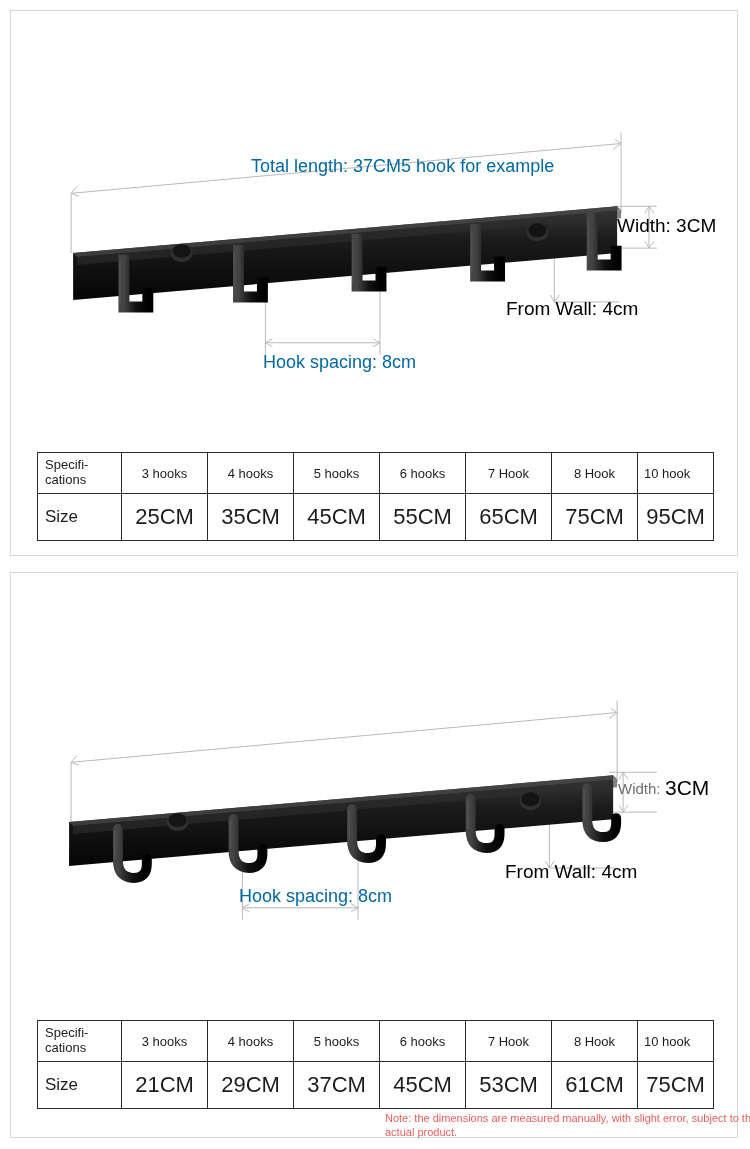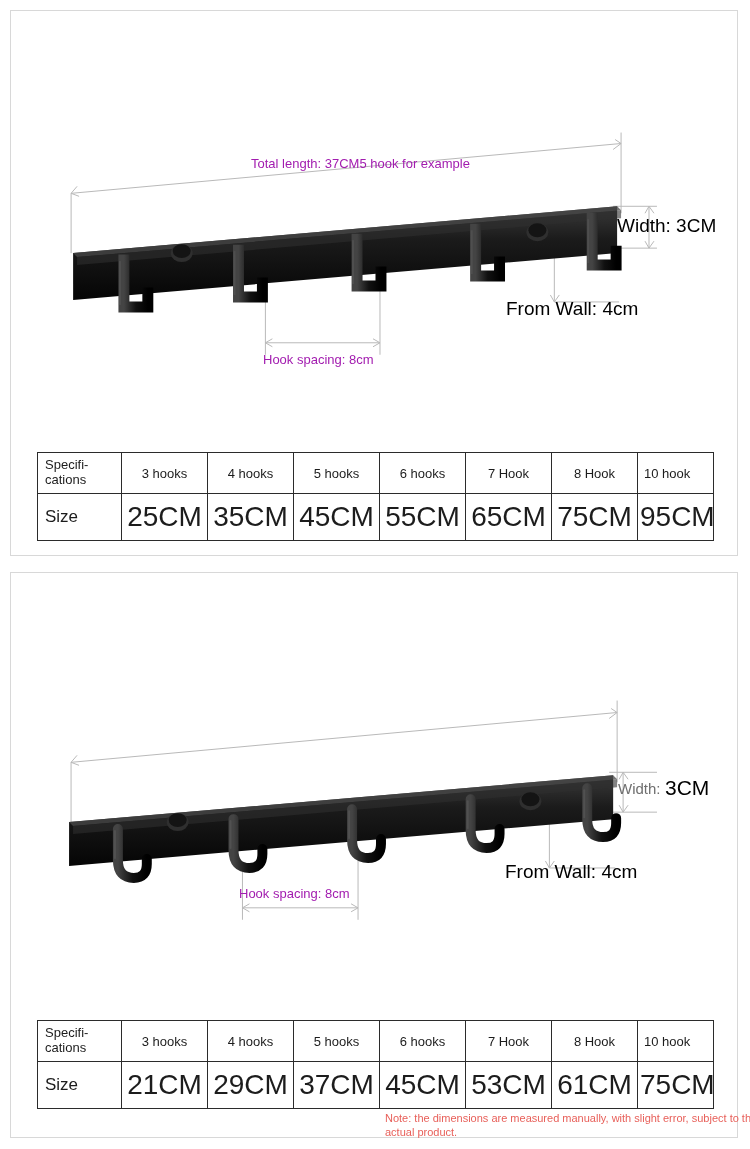--- a/index.html
+++ b/index.html
@@ -29,22 +29,22 @@
     position: absolute;
     left: 0;
     top: 0;
     width: 100%;
     height: 100%;
   }
 
   
   .dim-label {
     position: absolute;
-    color: #a21caf;
-    font-size: 13px;
+    color: #0369a1;
+    font-size: 18px;
     white-space: nowrap;
   }
   .dim-label.big {
     font-size: 19px;
     color: #000000;
   }
   .dim-label.mid {
     font-size: 15px;
     color: #6f6f6f;
   }
@@ -80,21 +80,21 @@
   table.specs td.hdr-label {
     font-size: 13px;
     text-align: left;
     padding-left: 7px;
     line-height: 1.15;
   }
   table.specs td.hdr {
     font-size: 13px;
   }
   table.specs td.val {
-    font-size: 28px;
+    font-size: 22px;
   }
   table.specs td.val-label {
     font-size: 17px;
     text-align: left;
     padding-left: 7px;
   }
 
   .note {
     position: absolute;
     color: #e8605a;

